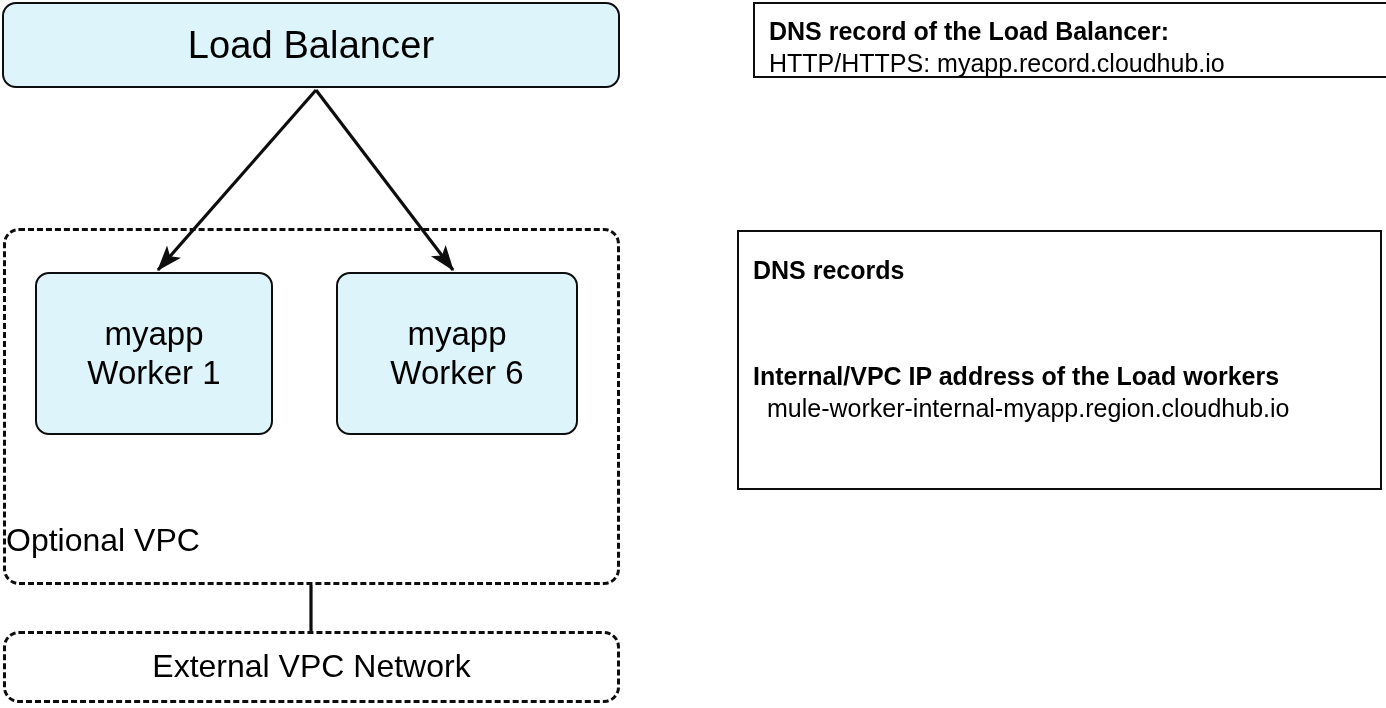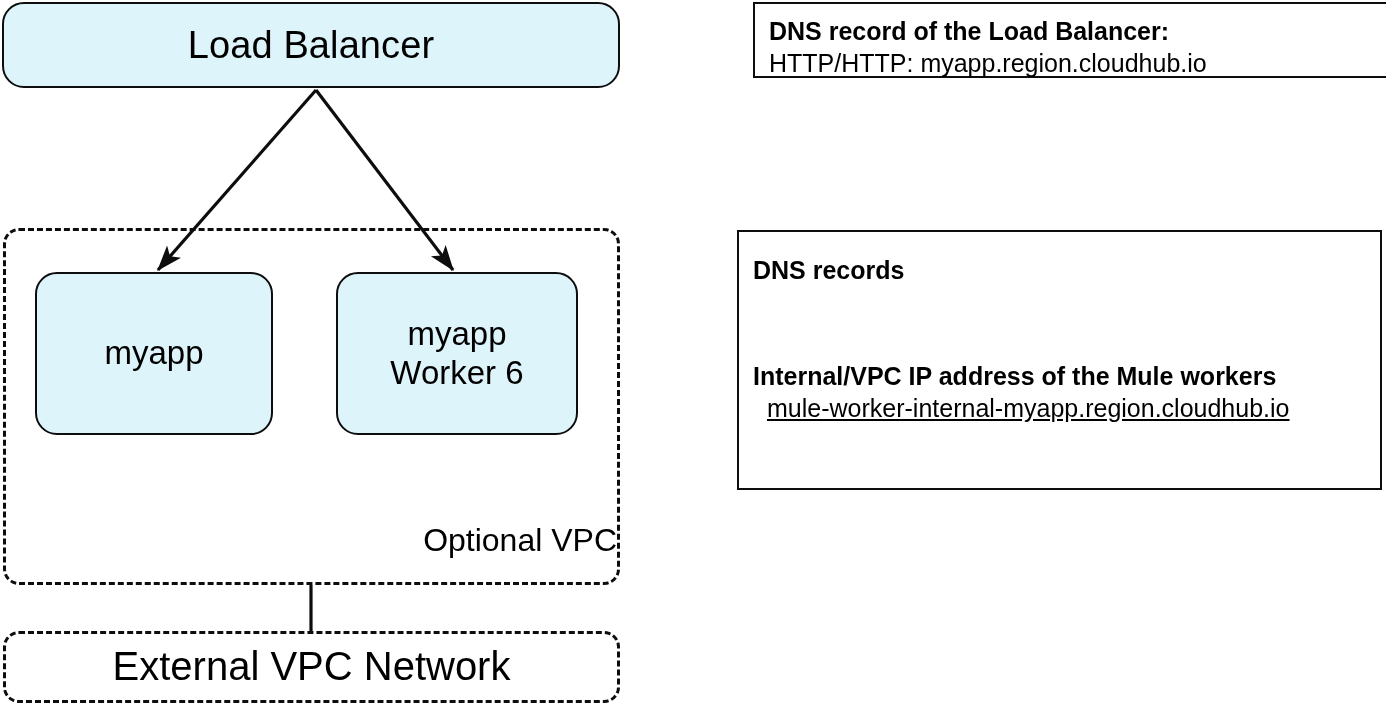--- a/index.html
+++ b/index.html
@@ -29,21 +29,21 @@
     align-items: center;
     justify-content: center;
     text-align: center;
     line-height: 1.18;
   }
 
   
   .box-solid {
     background: #ddf4fb;
     border: 2.5px solid #0d0d0d;
-    border-radius: 22px;
+    border-radius: 14px;
   }
 
   
   .box-dashed {
     background: transparent;
     border: 3px dashed #0d0d0d;
     border-radius: 16px;
   }
 
   
@@ -69,21 +69,21 @@
     left: 3px;
     top: 228px;
     width: 617px;
     height: 357px;
   }
   #vpc-container-label {
     position: absolute;
     left: 0;
     right: 0;
     bottom: 22px;
-    text-align: right;
+    text-align: left;
     font-size: 32px;
   }
 
   #worker-1 {
     left: 35px;
     top: 272px;
     width: 238px;
     height: 163px;
     font-size: 33px;
   }
@@ -93,21 +93,21 @@
     width: 242px;
     height: 163px;
     font-size: 33px;
   }
 
   #external-vpc-network {
     left: 3px;
     top: 631px;
     width: 617px;
     height: 72px;
-    font-size: 40px;
+    font-size: 32px;
   }
 
   
   #dns-lb-box {
     left: 753px;
     top: 2px;
     width: 645px;
     height: 76px;
     padding: 11px 14px 0 14px;
   }
@@ -117,21 +117,21 @@
     width: 645px;
     height: 260px;
     padding: 22px 14px 12px 14px;
   }
   .callout-line {
     font-size: 25px;
     line-height: 1.28;
     white-space: nowrap;
   }
   .callout-line.bold { font-weight: bold; }
-  .callout-line.indent { padding-left: 14px; text-decoration: underline; }
+  .callout-line.indent { padding-left: 14px; }
   .callout-gap { height: 40px; }
   .callout-gap-small { height: 34px; }
 
   
   #connectors {
     position: absolute;
     left: 0;
     top: 0;
     width: 1386px;
     height: 708px;
@@ -161,44 +161,45 @@
     <span>Load Balancer</span>
   </div>
 
   <div class="node box-dashed" id="vpc-container">
     <span id="vpc-container-label">Optional VPC</span>
   </div>
 
   <div class="node box-solid" id="worker-1">
     <span>
       <span>myapp</span><br>
+      <span>Worker 1</span>
     </span>
   </div>
 
   <div class="node box-solid" id="worker-2">
     <span>
       <span>myapp</span><br>
       <span>Worker 6</span>
     </span>
   </div>
 
   <div class="node box-dashed" id="external-vpc-network">
     <span>External VPC Network</span>
   </div>
 
   <div class="node box-plain" id="dns-lb-box">
     <div class="callout-line bold">DNS record of the Load Balancer:</div>
-    <div class="callout-line">HTTP/HTTP: myapp.region.cloudhub.io</div>
+    <div class="callout-line">HTTP/HTTPS: myapp.record.cloudhub.io</div>
   </div>
 
   <div class="node box-plain" id="dns-records-box">
     <div class="callout-line bold">DNS records</div>
 
     <div class="callout-gap"></div>
 
 
     <div class="callout-gap-small"></div>
 
-    <div class="callout-line bold">Internal/VPC IP address of the Mule workers</div>
+    <div class="callout-line bold">Internal/VPC IP address of the Load workers</div>
     <div class="callout-line indent">mule-worker-internal-myapp.region.cloudhub.io</div>
   </div>
 
 </div>
 
 </body></html>

